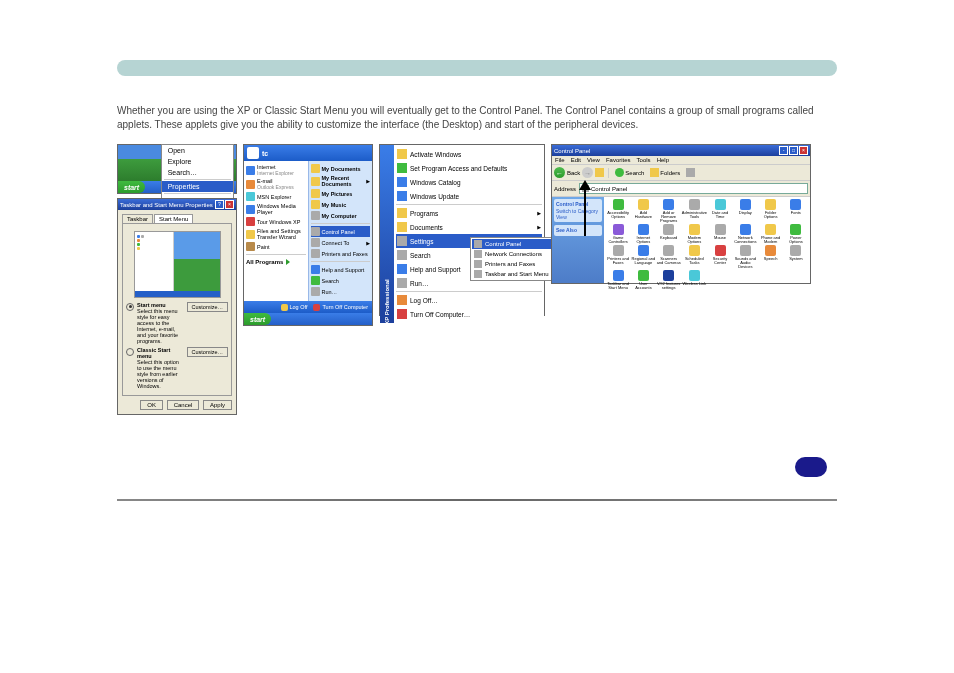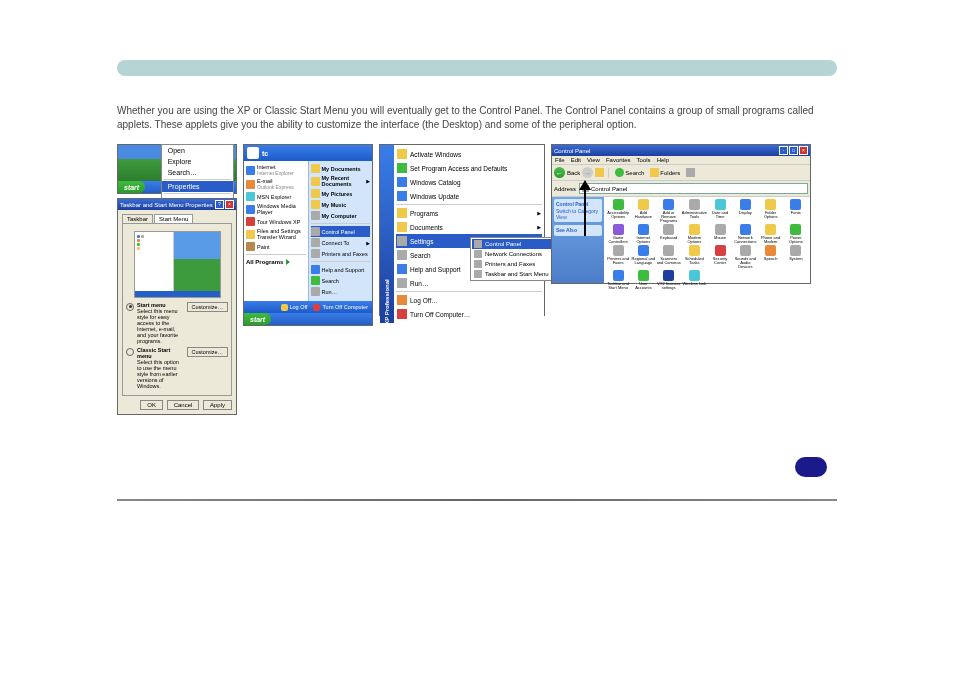--- a/index.html
+++ b/index.html
@@ -92,21 +92,21 @@
 .c-org { background: #e88a3a; } .c-red { background: #d84040; } .c-pur { background: #8a5ad8; }
 .c-cyan { background: #4ac8d8; } .c-brn { background: #b88a4a; } .c-gry { background: #aaa; } .c-dkb { background: #1c3f9c; }
 .dot-row { display: flex; gap: 1px; margin: 1px 0; }
 .dot { width: 3px; height: 3px; border-radius: 1px; }
 </style>
 </head>
 <body>
 
 <div class="page">
   <div class="banner"></div>
-  <div class="intro">Whether you are using the XP or Classic Start Menu you will eventually get to the Control Panel. The Control Panel contains a group of small programs called applets. These applets give you the ability to customize the interface (the Desktop) and some of the peripheral option.</div>
+  <div class="intro">Whether you are using the XP or Classic Start Menu you will eventually get to the Control Panel. The Control Panel contains a group of small programs called applets. These applets give you the ability to customize the interface (the Desktop) and start of the peripheral devices.</div>
 
   <div class="panel-row">
 
     <div class="col">
       <div class="win-frame" style="width:118px;">
         <div class="desktop-bg" style="height:36px; position:relative;">
           <div class="ctx-menu" style="right:2px; top:-1px;">
             <div class="ctx-item">Open</div>
             <div class="ctx-item">Explore</div>
             <div class="ctx-item">Search…</div>

